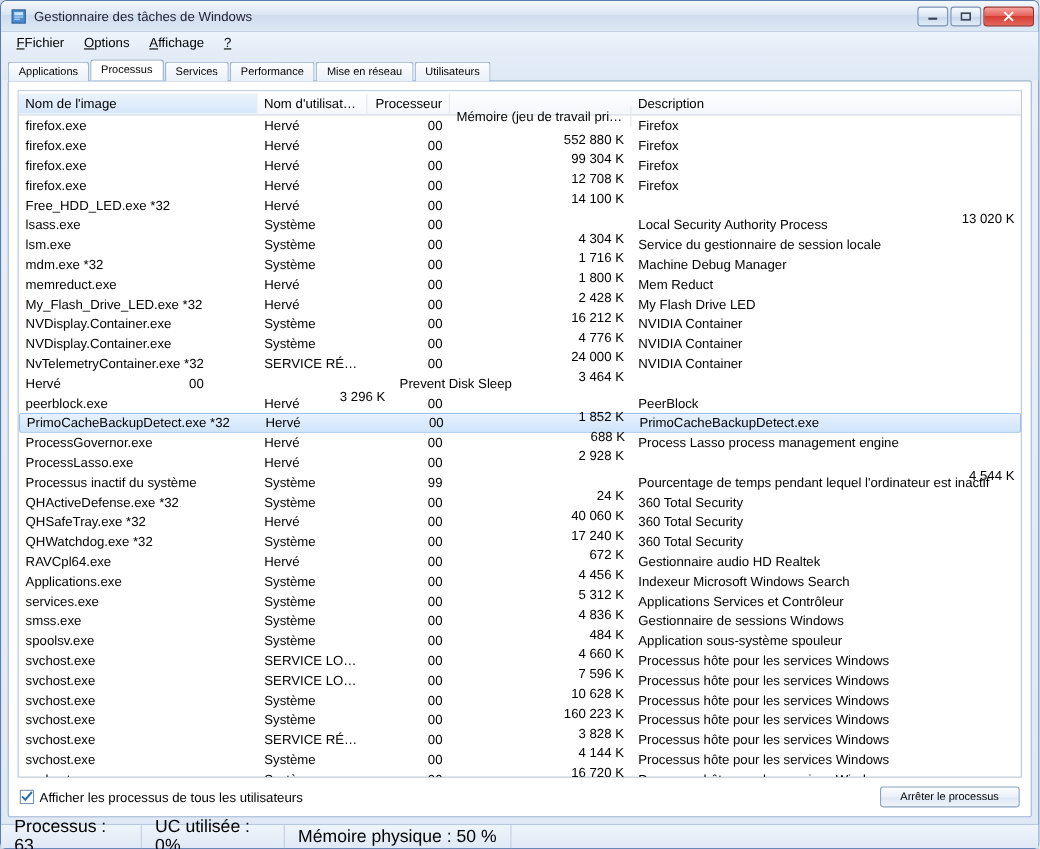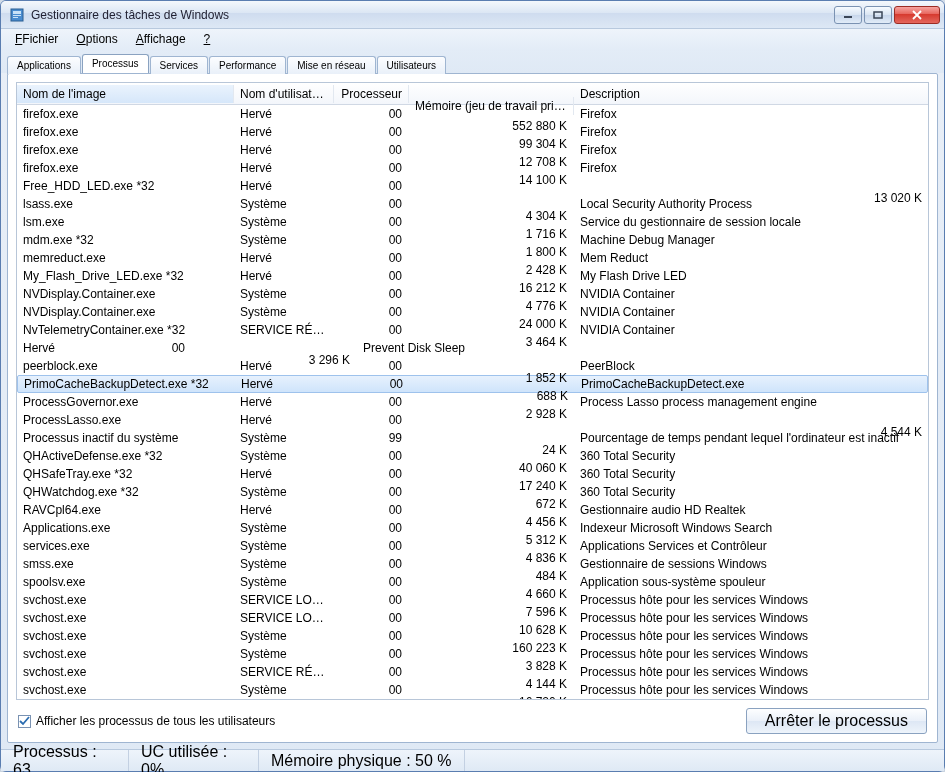--- a/index.html
+++ b/index.html
@@ -165,21 +165,21 @@
   .checkbox {
     width: 13px; height: 13px; border: 1px solid #7a92b2; background:#fff;
     display:flex;align-items:center;justify-content:center;
   }
   .checkbox svg{display:block;}
   .end-btn {
     padding: 3px 18px;
     border: 1px solid #8aa2c0;
     border-radius: 3px;
     background: linear-gradient(to bottom,#fdfeff 0,#eaf0f9 50%,#dde7f4 51%,#eef4fb 100%);
-    font-size: 16px;
+    font-size: 10px;
     cursor: default;
   }
   
   .statusbar {
     height: 22px;
     background: linear-gradient(to bottom,#eef4fb,#dfe9f5);
     border-top: 1px solid #b8c9de;
     display: flex;
     font-size: 16px;
   }

